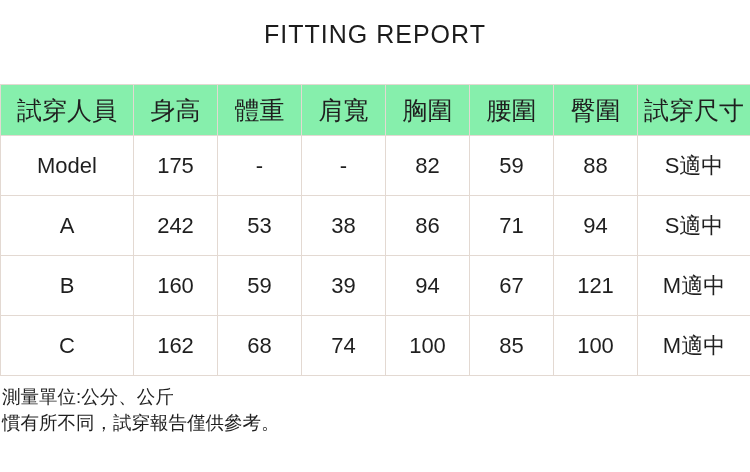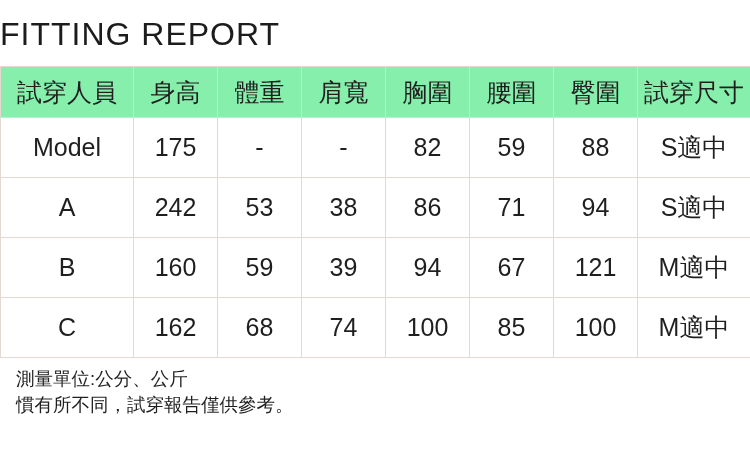--- a/index.html
+++ b/index.html
@@ -15,25 +15,26 @@
     overflow: hidden;
   }
   .sheet {
     position: relative;
     width: 750px;
     height: 472px;
     box-sizing: border-box;
     background: #ffffff;
   }
   .title {
-    font-size: 32px;
+    text-align: center;
+    font-size: 25px;
     letter-spacing: 1px;
     font-weight: 400;
     color: #1c1c1c;
-    padding: 8px 0 6px 0;
+    padding: 8px 0 24px 0;
     line-height: 52px;
     font-family: "Liberation Sans", sans-serif;
   }
   table.fit {
     width: 750px;
     border-collapse: collapse;
     table-layout: fixed;
   }
   table.fit th, table.fit td {
     border: 1px solid #e3d9d2;
@@ -45,39 +46,39 @@
   table.fit thead th {
     background: #86efac;
     font-size: 25px;
     height: 46px;
     padding: 2px 0;
     border-top: 1px solid #e3d9d2;
     border-bottom: 1px solid #e3d9d2;
   }
   table.fit tbody td {
     background: #ffffff;
-    font-size: 25px;
+    font-size: 22px;
     height: 55px;
     padding: 2px 0;
   }
   table.fit tbody tr:nth-child(even) td {
     background: #ffffff;
   }
   
   col.c0 { width: 133px; }
   col.c1 { width: 84px; }
   col.c2 { width: 84px; }
   col.c3 { width: 84px; }
   col.c4 { width: 84px; }
   col.c5 { width: 84px; }
   col.c6 { width: 84px; }
   col.c7 { width: 113px; }
 
   .notes {
-    padding: 8px 2px 0 16px;
+    padding: 8px 2px 0 2px;
     font-size: 18.5px;
     line-height: 26px;
     color: #1f1f1f;
     letter-spacing: 0px;
   }
   .notes div {
     white-space: nowrap;
   }
 </style>
 </head>

